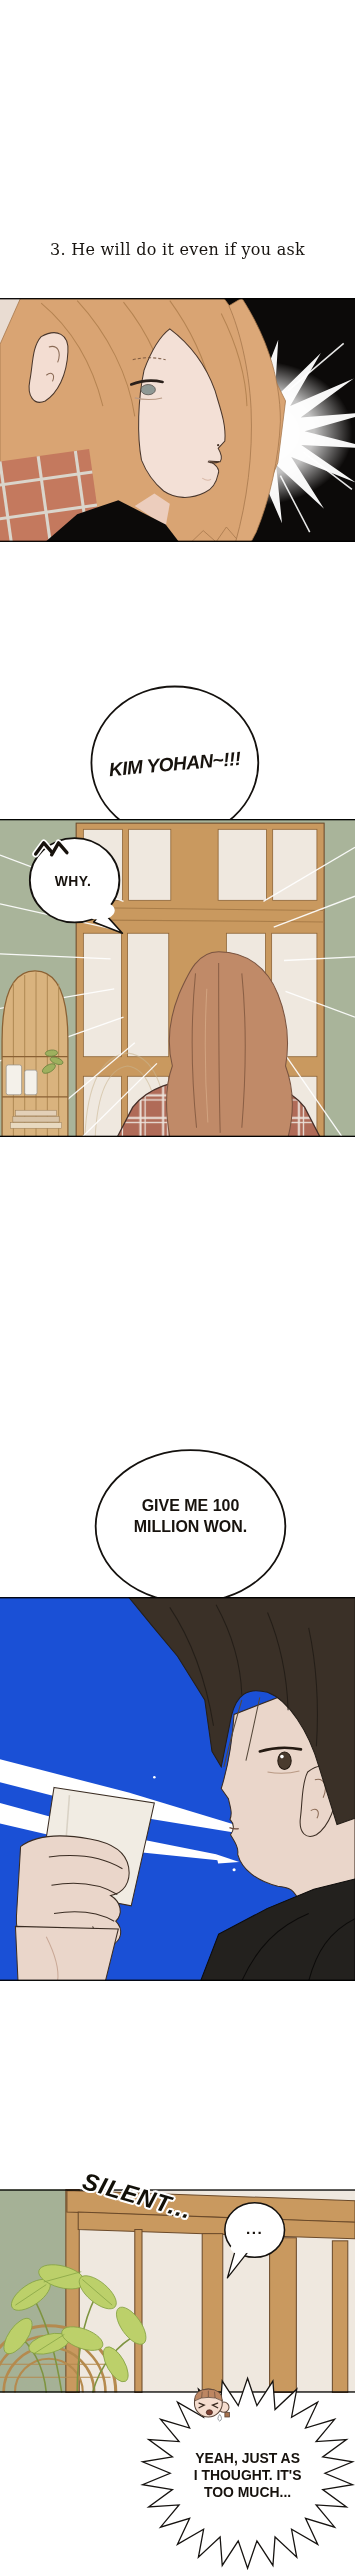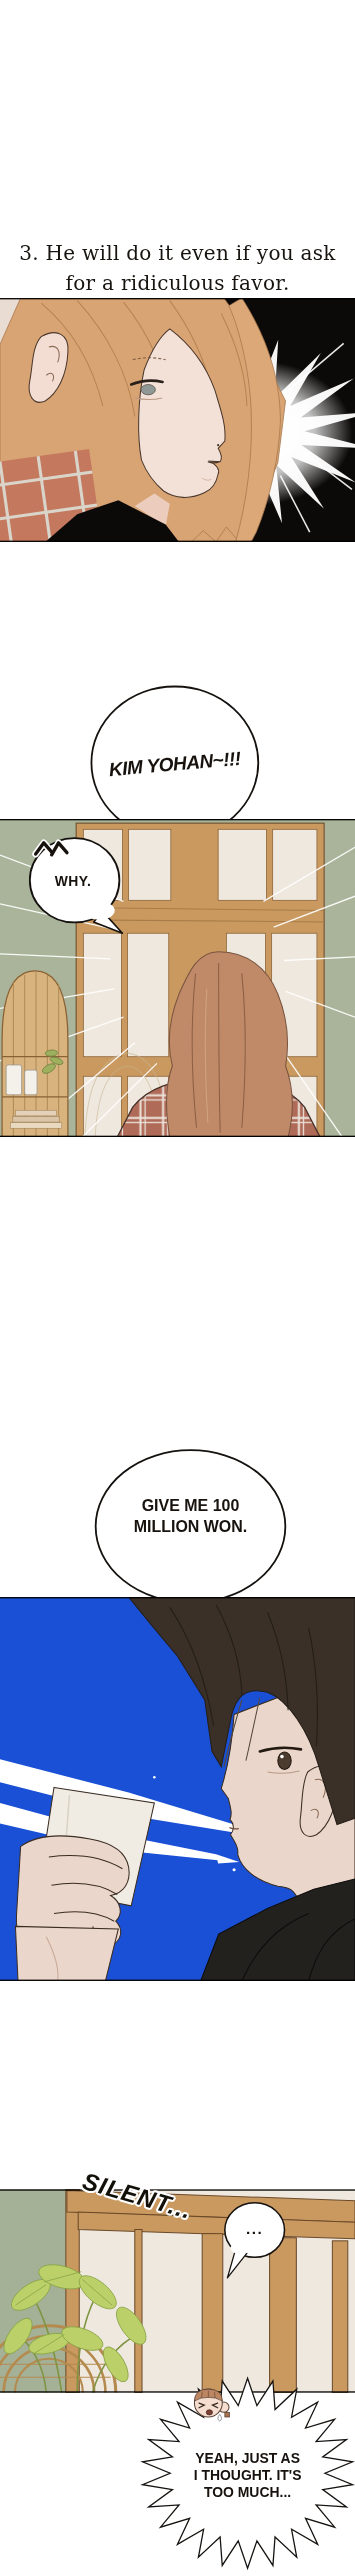--- a/index.html
+++ b/index.html
@@ -1,36 +1,35 @@
 <!DOCTYPE html>
 <html style="font-size:8.2px"><head>
 <meta charset="utf-8">
 <style>
   html,body{margin:0;padding:0;background:#ffffff;}
   #page{position:relative;width:355px;height:2586px;background:#ffffff;overflow:hidden;
         font-family:"Liberation Sans", sans-serif;}
   .abs{position:absolute;}
   .title{width:355px;text-align:center;font-family:"DejaVu Serif", serif;
-         font-size:20px;line-height:1.5;color:#181410;letter-spacing:0.3px;}
+         font-size:16px;line-height:1.5;color:#181410;letter-spacing:0.3px;}
   .sfx-silent{font-family:"Liberation Sans", sans-serif;font-weight:bold;font-style:italic;
       font-size:24px;color:#121008;letter-spacing:1px;white-space:nowrap;
       transform:rotate(16deg);transform-origin:left top;
       text-shadow:-1.5px -1.5px 0 #fff,1.5px -1.5px 0 #fff,-1.5px 1.5px 0 #fff,1.5px 1.5px 0 #fff,
                   0 -2.1px 0 #fff,0 2.1px 0 #fff,-2.1px 0 0 #fff,2.1px 0 0 #fff;}
   svg text{font-family:"Liberation Sans", sans-serif;}
   .bubble-text{font-weight:bold;fill:#17120d;}
 </style>
 </head>
 <body>
 
 <div id="page">
 
   <div class="abs title" style="top:238px;left:0;">
     <div>3. He will do it even if you ask</div>
-    <div>for a ridiculous favor.</div>
   </div>
 
   <svg class="abs" style="top:298px;left:0;" width="355" height="244" viewBox="0 0 690 474">
     <defs>
       <radialGradient id="flashGrad" cx="50%" cy="50%" r="50%">
         <stop offset="0%" stop-color="#ffffff" stop-opacity="1"></stop>
         <stop offset="60%" stop-color="#ffffff" stop-opacity=".75"></stop>
         <stop offset="100%" stop-color="#ffffff" stop-opacity="0"></stop>
       </radialGradient>
     </defs>

